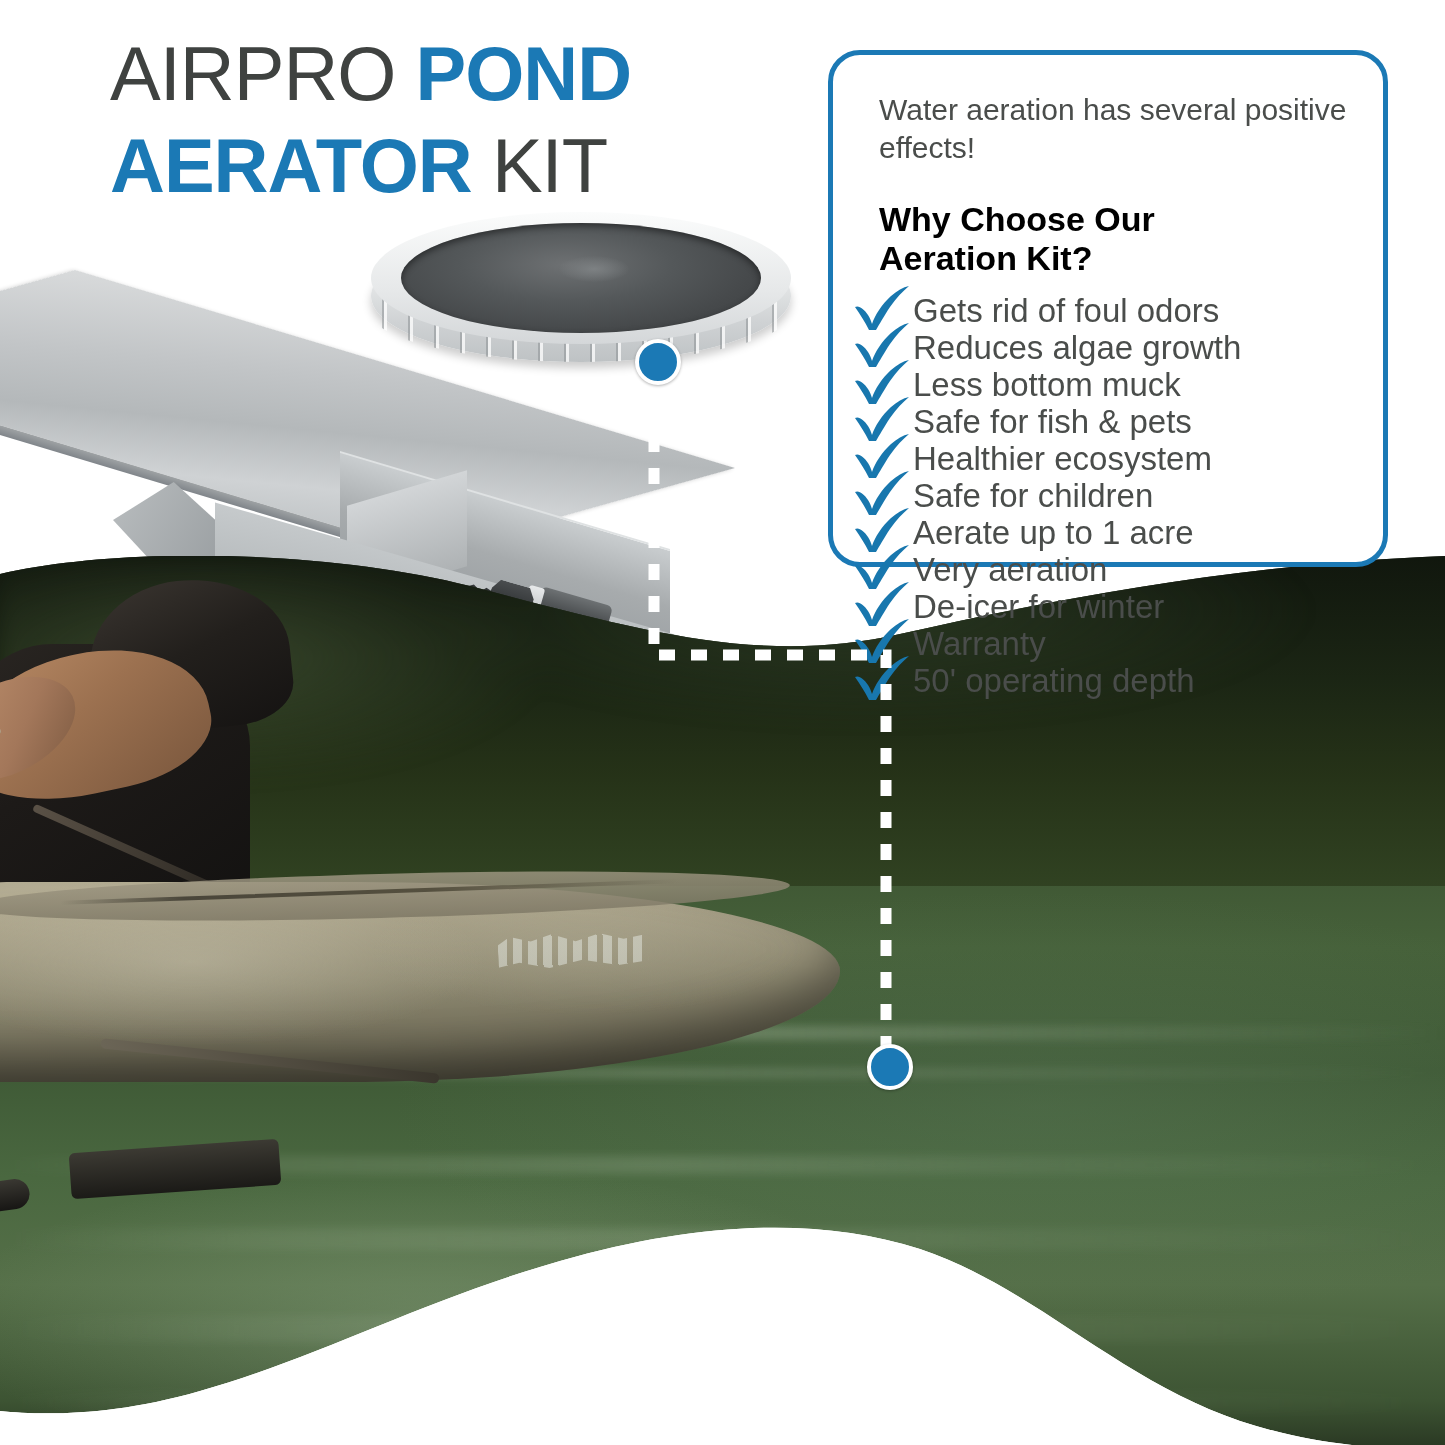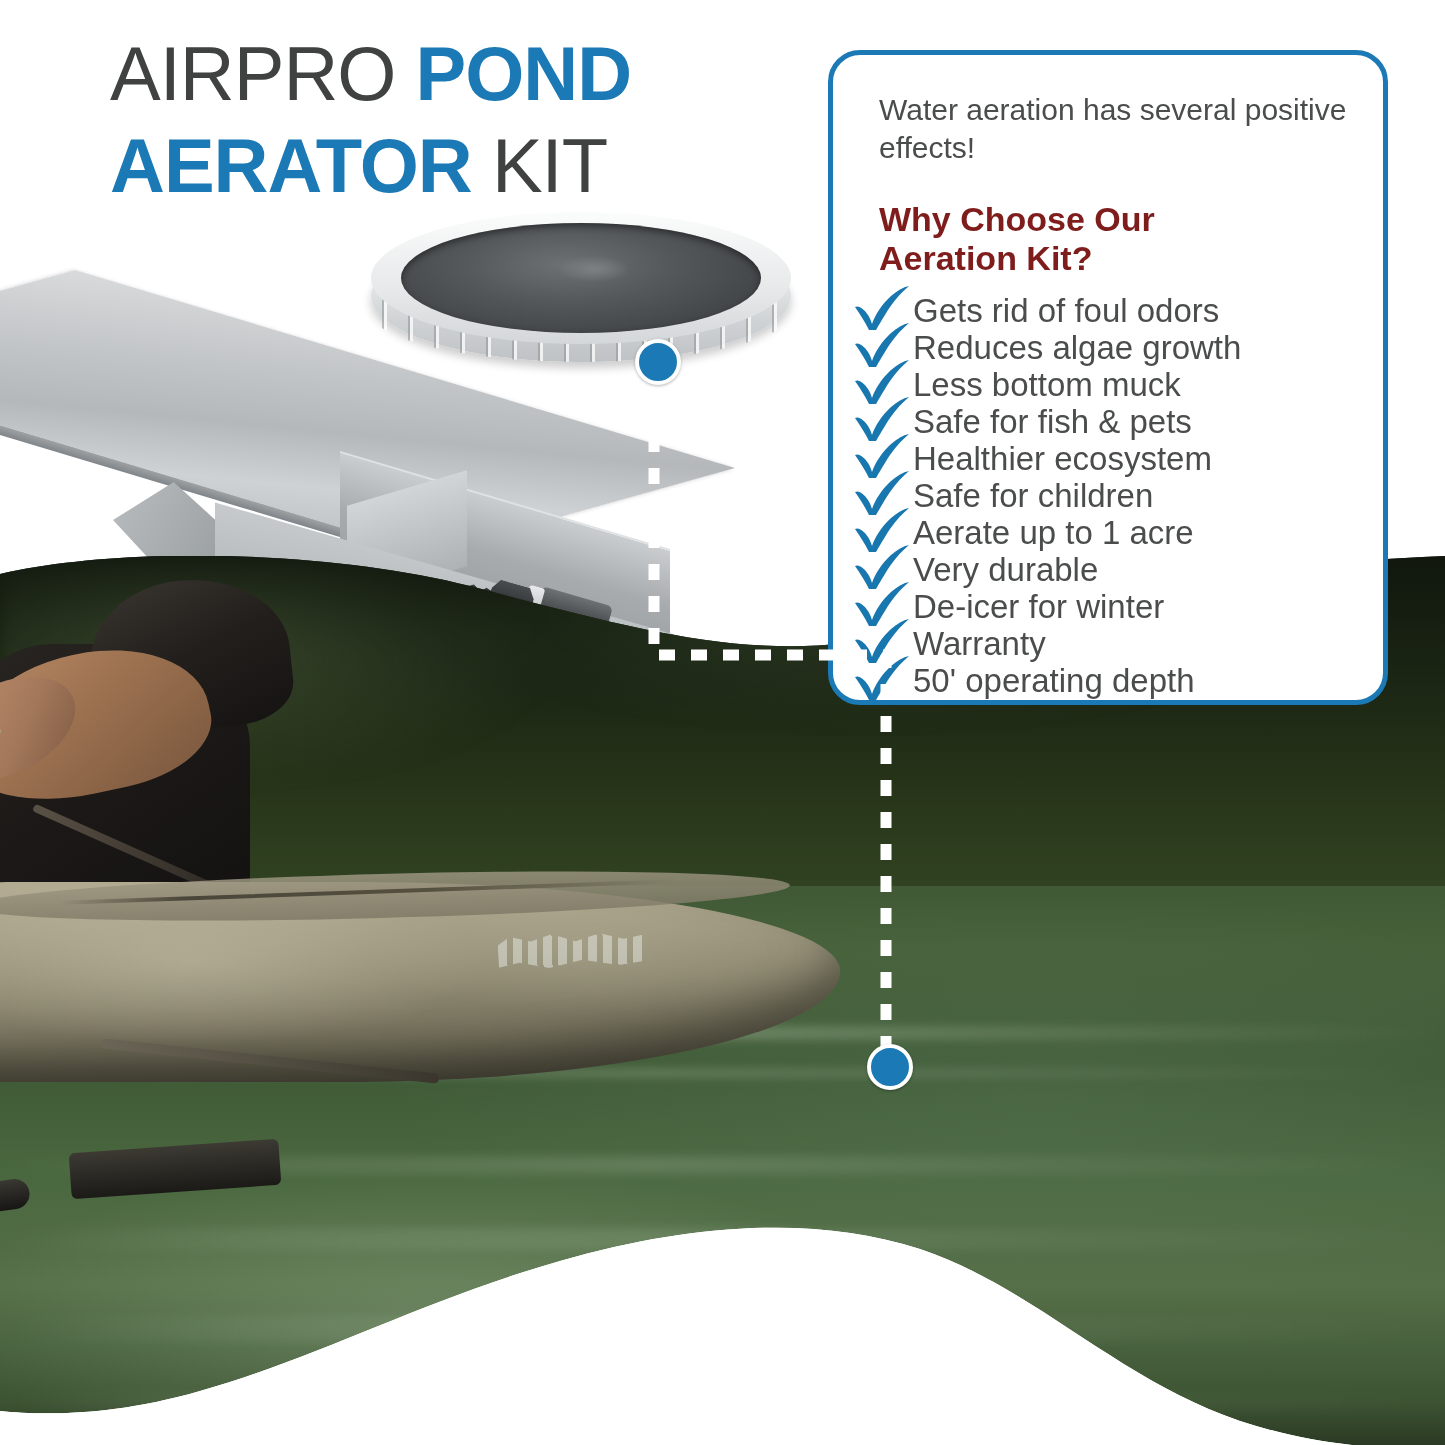--- a/index.html
+++ b/index.html
@@ -107,25 +107,25 @@
   .barb-sleeve{position:absolute;left:74px;top:6px;width:74px;height:46px;border-radius:6px;
     background:linear-gradient(180deg,#6d7173,#3e4143 55%,#2d3032);}
   .barb-ring{position:absolute;left:62px;top:8px;width:16px;height:42px;border-radius:3px;
     background:linear-gradient(180deg,#e7e9ea,#a9adaf);}
   .barb-hex{position:absolute;left:26px;top:11px;width:44px;height:38px;
     background:linear-gradient(180deg,#4a4d4f,#1e2122);clip-path:polygon(0 28%,16% 0,84% 0,100% 28%,100% 72%,84% 100%,16% 100%,0 72%);}
   .barb-tip{position:absolute;left:0px;top:20px;width:34px;height:20px;
     background:linear-gradient(180deg,#3a3d3f,#161819);clip-path:polygon(0 40%,24% 16%,48% 40%,62% 14%,100% 34%,100% 66%,62% 86%,48% 60%,24% 84%,0 60%);}
 
   
-  .infobox{position:absolute;left:828px;top:50px;width:560px;height:655px;
+  .infobox{position:absolute;left:828px;top:50px;width:560px;height:517px;
     background:#ffffff;border:5px solid #1b79b5;border-radius:32px;box-sizing:border-box;}
   .intro{position:absolute;left:46px;top:36px;width:478px;font-size:30px;line-height:1.26;color:#4a4d4b;}
   .why{position:absolute;left:46px;top:145px;width:420px;font-size:34px;font-weight:700;
-       line-height:1.15;color:#7f1d1d;}
+       line-height:1.15;color:#000000;}
   .benefits{position:absolute;left:18px;top:237px;width:524px;}
   .brow{position:relative;height:37px;display:flex;align-items:center;}
   .bcheck{position:relative;width:62px;height:44px;flex:0 0 62px;}
   .bcheck svg{position:absolute;left:0;top:-4px;}
   .blabel{font-size:33px;color:#4a4d4b;white-space:nowrap;line-height:1;}
 
   
   .photo{position:absolute;left:0;top:556px;width:1445px;height:889px;overflow:hidden;}
   .photo-clip{position:absolute;left:0;top:0;width:1445px;height:889px;
     clip-path:path("M0,18 C120,-10 330,-6 470,30 C640,74 760,110 900,78 C1060,42 1240,8 1445,0 L1445,889 L0,889 Z");
@@ -366,21 +366,21 @@
             </svg>
           </span>
           <span class="blabel">Aerate up to 1 acre</span>
         </div>
         <div class="brow">
           <span class="bcheck">
             <svg width="62" height="46" viewBox="0 0 62 46">
               <path d="M4,22 C8,20 13,24 17,30 C19,33 20,36 21,39 C24,30 31,19 40,11 C46,6 52,2 58,1 C52,6 45,13 39,22 C33,31 28,40 25,45 L18,45 C14,37 9,29 4,22 Z" fill="#1877ae"></path>
             </svg>
           </span>
-          <span class="blabel">Very durable</span>
+          <span class="blabel">Very aeration</span>
         </div>
         <div class="brow">
           <span class="bcheck">
             <svg width="62" height="46" viewBox="0 0 62 46">
               <path d="M4,22 C8,20 13,24 17,30 C19,33 20,36 21,39 C24,30 31,19 40,11 C46,6 52,2 58,1 C52,6 45,13 39,22 C33,31 28,40 25,45 L18,45 C14,37 9,29 4,22 Z" fill="#1877ae"></path>
             </svg>
           </span>
           <span class="blabel">De-icer for winter</span>
         </div>
         <div class="brow">

